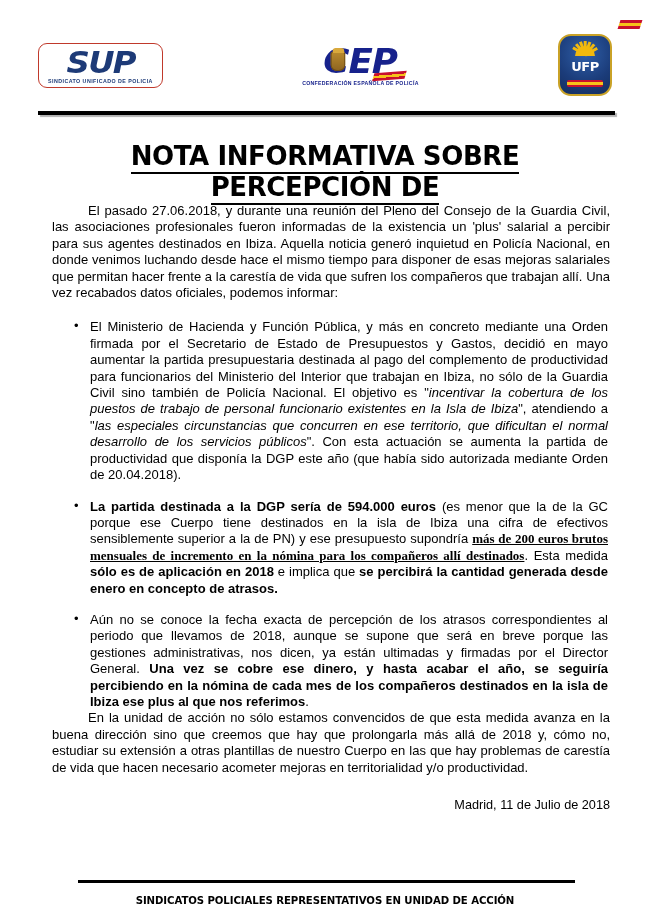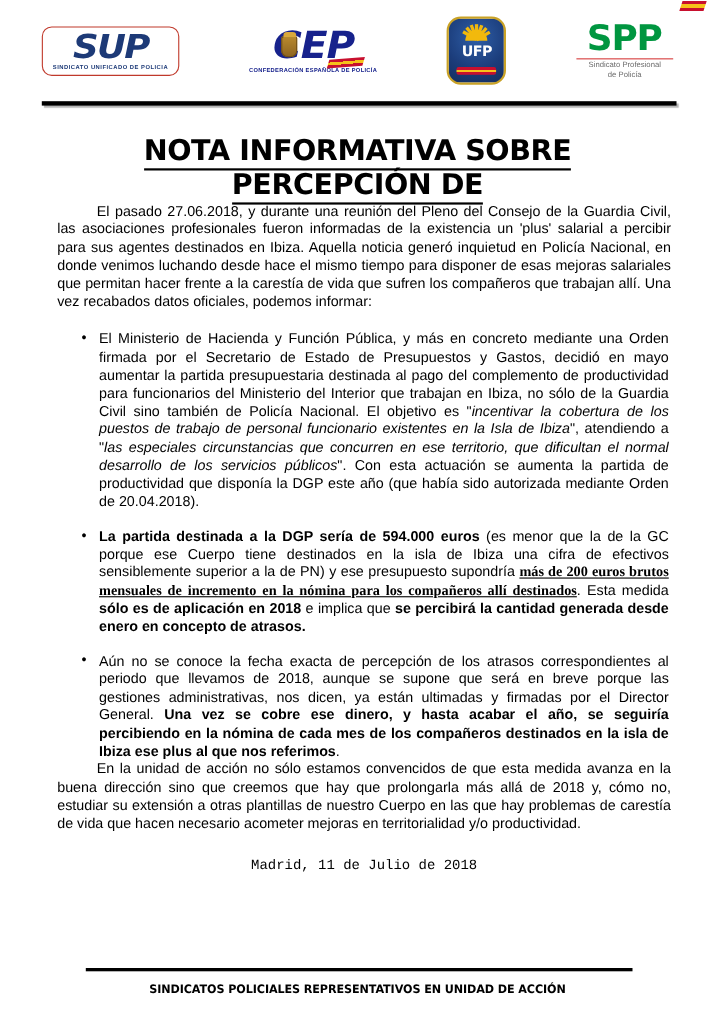--- a/index.html
+++ b/index.html
@@ -19,20 +19,21 @@
 
   
   .logo-band {
     position: relative;
     height: 92px;
     display: flex;
     align-items: center;
     justify-content: space-between;
     padding: 0 38px;
     box-sizing: border-box;
+    margin-top: 19px;
   }
   .logo {
     display: flex;
     flex-direction: column;
     align-items: center;
     justify-content: center;
   }
 
   
   .logo-sup {
@@ -256,23 +257,22 @@
     font-size: 13px;
     line-height: 16.4px;
   }
 
   b { font-weight: bold; }
   i { font-style: italic; }
   u.bu { text-decoration: underline; font-weight: bold; font-family: Liberation Serif, serif; }
 
   .signature {
     margin: 22px 40px 16px 52px;
-    text-align: center;
+    text-align: right;
     font-size: 12.7px;
-    font-family: Liberation Mono, monospace;
   }
 
   
   .footer {
     position: absolute;
     left: 0;
     right: 0;
     bottom: 18px;
   }
   .footer-rule {
@@ -319,28 +319,20 @@
         <span class="ufp-ray" style="transform:translateX(-50%) rotate(0deg)"></span>
         <span class="ufp-ray" style="transform:translateX(-50%) rotate(20deg)"></span>
         <span class="ufp-ray" style="transform:translateX(-50%) rotate(40deg)"></span>
         <span class="ufp-ray" style="transform:translateX(-50%) rotate(60deg)"></span>
       </div>
       <div class="ufp-word">UFP</div>
       <div class="ufp-flag"></div>
     </div>
   </div>
 
-  <div class="logo">
-    <div class="spp-word">SPP</div>
-    <div class="spp-rule"></div>
-    <div class="spp-sub">
-      <div>Sindicato Profesional</div>
-      <div>de Policía</div>
-    </div>
-  </div>
 
 </div>
 
 <div class="rule-thick"></div>
 
 <h1 class="doc-title">
   <span>NOTA INFORMATIVA SOBRE PERCEPCIÓN DE</span><br>
 </h1>
 
 <div class="body-wrap">

